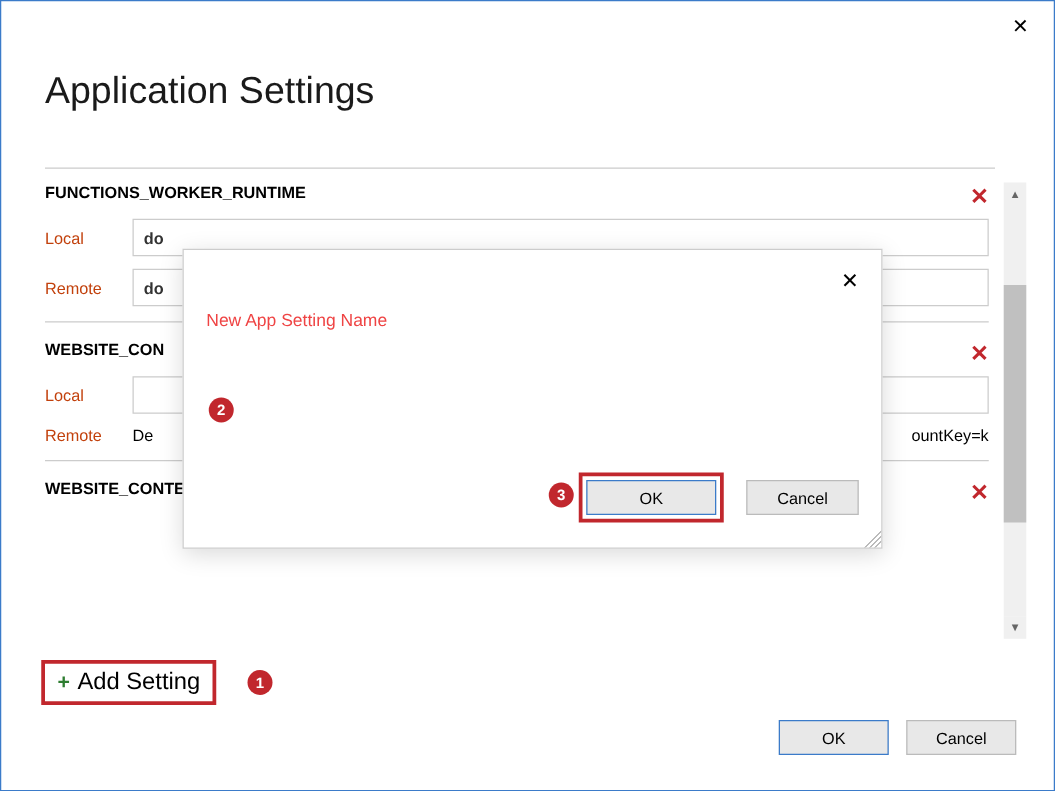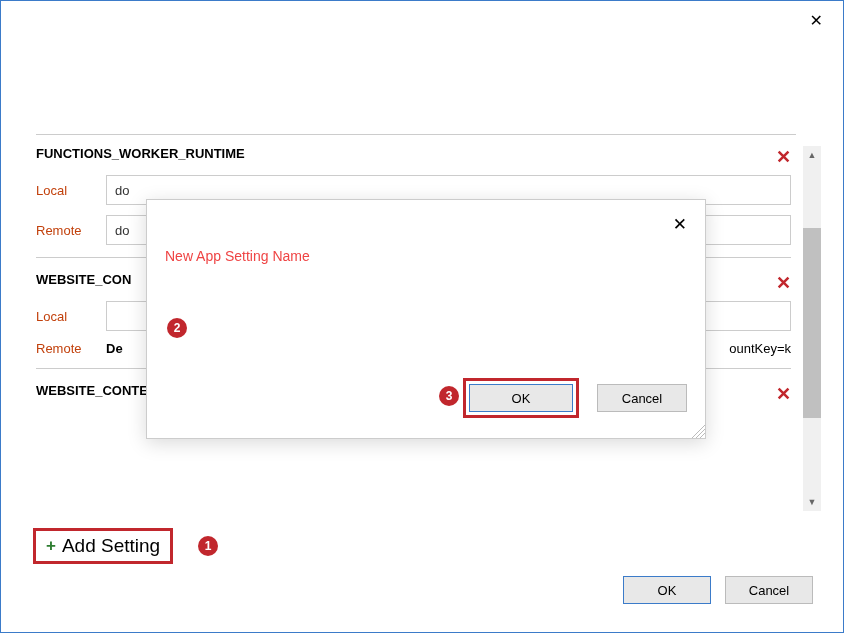--- a/index.html
+++ b/index.html
@@ -120,20 +120,21 @@
   }
   .row-input {
     flex: 1;
     height: 30px;
     border: 1px solid #ccc;
     padding: 0 8px;
     font-family: inherit;
     font-size: 13px;
     background: #fff;
     color: #333;
+    font-weight: bold;
   }
   .divider {
     height: 1px;
     background: #ccc;
     margin: 12px 0 14px 0;
     width: 100%;
   }
   
   .modal {
     position: absolute;
@@ -259,20 +260,21 @@
   }
   .footer .btn { min-width: 88px; }
 </style>
 </head>
 <body>
 
 <div class="window">
 
   <div class="close-x">✕</div>
 
+  <div class="title">Application Settings</div>
 
   <div class="hr-top"></div>
 
   <div class="scroll-container">
 
     <div class="content">
 
       <div class="section">
         <div class="section-title">FUNCTIONS_WORKER_RUNTIME</div>
         <div class="delete-x">✕</div>
@@ -290,21 +292,21 @@
 
       <div class="section">
         <div class="section-title">WEBSITE_CON</div>
         <div class="delete-x">✕</div>
         <div class="row">
           <span class="row-label">Local</span>
           <input class="row-input" value="" style="">
         </div>
         <div class="row">
           <span class="row-label">Remote</span>
-          <span style="width:20px;font-weight:bold;">De</span>
+          <span style="width:20px;">De</span>
           <span style="flex:1"></span>
           <span>ountKey=k</span>
         </div>
       </div>
 
       <div class="divider"></div>
 
       <div class="section">
         <div class="section-title">WEBSITE_CONTENTSHARE</div>
         <div class="delete-x">✕</div>

